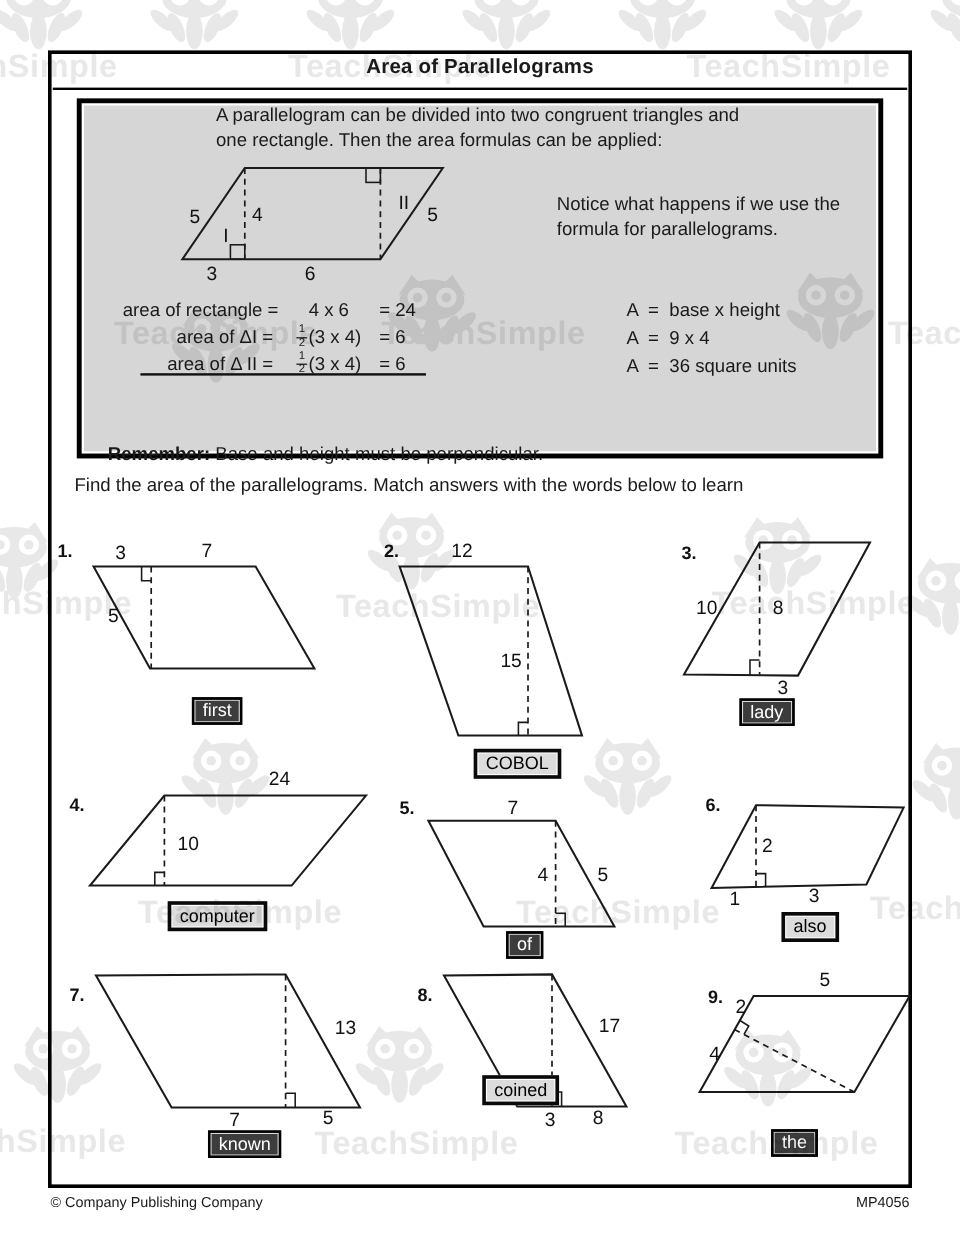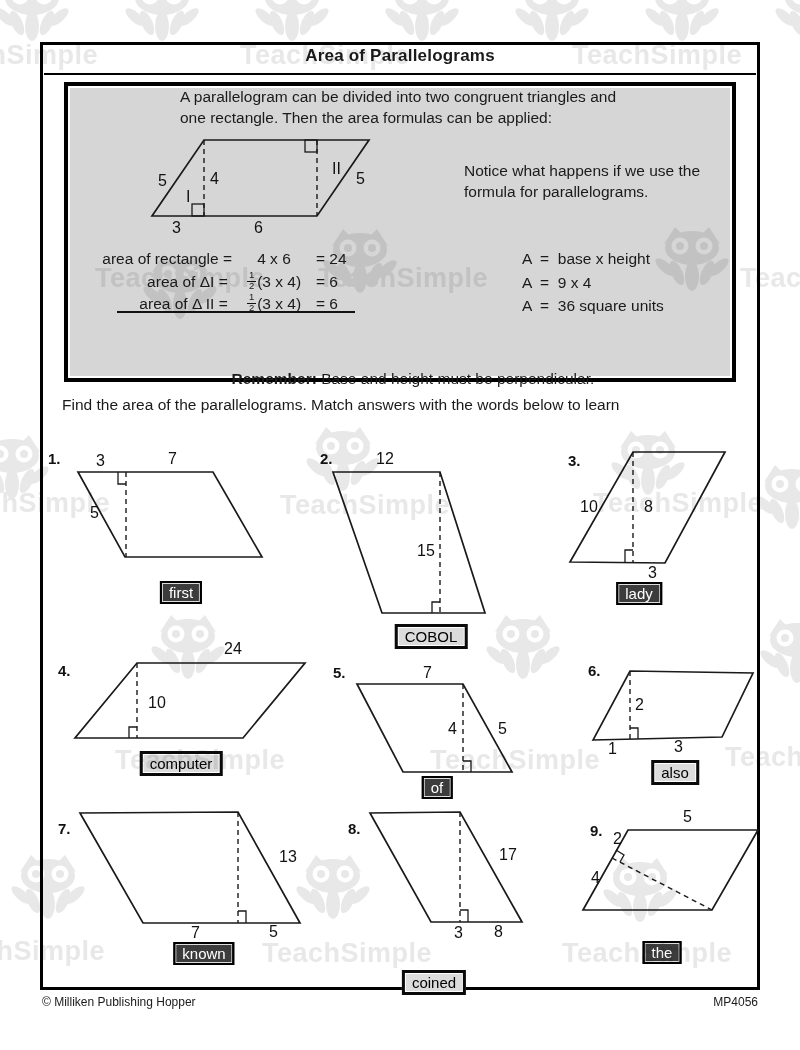--- a/index.html
+++ b/index.html
@@ -15,21 +15,21 @@
             box-sizing:border-box;box-shadow:inset 0 0 0 2px #fff;}
   .txt{position:absolute;font-size:15.5px;white-space:pre;}
   .wrow{position:absolute;left:40px;font-size:15.5px;display:flex;align-items:center;white-space:pre;}
   .wlab{display:inline-block;width:192px;text-align:right;}
   .wex{display:inline-flex;width:84px;align-items:center;justify-content:center;}
   .wres{display:inline-block;}
   .frac{display:inline-flex;flex-direction:column;align-items:center;font-size:9.5px;line-height:8.5px;
         margin-right:1px;transform:translateY(-1px);}
   .fn{border-bottom:1px solid #111;padding:0 2px 1px;}
   #work-underline{left:117px;top:311px;width:238px;height:2px;background:#111;}
-  #remember{left:64px;top:352px;width:672px;text-align:center;font-size:15.5px;white-space:pre;}
+  #remember{left:64px;top:352px;width:672px;text-align:left;font-size:15.5px;white-space:pre;}
   
   svg.prob{position:absolute;overflow:visible;}
   .shape{fill:none;stroke:#1a1a1a;stroke-width:1.7;stroke-linejoin:miter;}
   .dash{fill:none;stroke:#1a1a1a;stroke-width:1.4;stroke-dasharray:5 4;}
   .ra{fill:none;stroke:#1a1a1a;stroke-width:1.3;}
   svg text{font-family:"Liberation Sans",sans-serif;font-size:16px;fill:#111;}
   text.pnum{font-weight:bold;font-size:15px;}
   
   .ans{position:absolute;transform:translateX(-50%);font-size:15px;line-height:17px;padding:1px 7px;white-space:nowrap;}
   .ans.dark{background:#3c3c3c;color:#fff;border:2px solid #000;box-shadow:inset 0 0 0 1px #ddd;}
@@ -180,34 +180,34 @@
 
     <svg class="prob" style="left:344px;top:804px" width="192" height="142">
       <text class="pnum" x="4" y="30">8.</text>
       <polygon class="shape" points="87,118 178,118 116,8 26,9"></polygon>
       <line class="dash" x1="116" y1="8" x2="116" y2="118"></line>
       <path class="ra" d="M116,106 L124,106 L124,118"></path>
       <text x="155" y="56">17</text>
       <text x="110" y="134">3</text>
       <text x="150" y="133">8</text>
     </svg>
-    <div class="ans light" style="left:434px;top:970px">coined</div>
+    <div class="ans light" style="left:434px;top:896px">coined</div>
 
     <svg class="prob" style="left:580px;top:804px" width="208" height="125">
       <text class="pnum" x="10" y="32">9.</text>
       <polygon class="shape" points="3,106 132,106 178,26 48,26"></polygon>
       <line class="dash" x1="32" y1="54" x2="132" y2="106"></line>
       <path class="ra" d="M36,46 L44,51 L40,58"></path>
       <text x="103" y="18">5</text>
       <text x="33" y="40">2</text>
       <text x="11" y="79">4</text>
     </svg>
     <div class="ans dark" style="left:662px;top:941px">the</div>
 
-    <div class="foot" style="left:42px;top:995px">© Milliken Publishing Hopper</div>
+    <div class="foot" style="left:42px;top:995px">© Company Publishing Company</div>
     <div class="foot" style="right:42px;top:995px">MP4056</div>
   </div>
 
   <div id="wm-layer">
     <svg class="wm-owls" width="800" height="1050">
       <defs>
         <g id="owl">
           <polygon points="12,20 23,3 33,13"></polygon>
           <polygon points="47,13 57,3 68,20"></polygon>
           <ellipse cx="40" cy="24" rx="27" ry="17"></ellipse>

